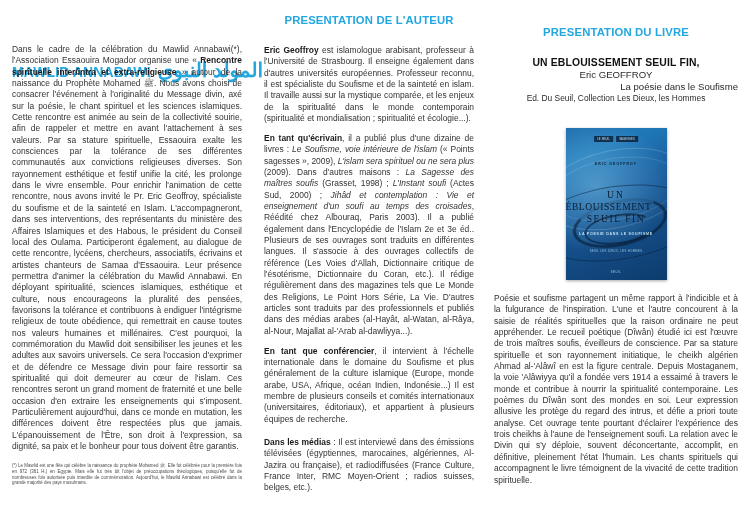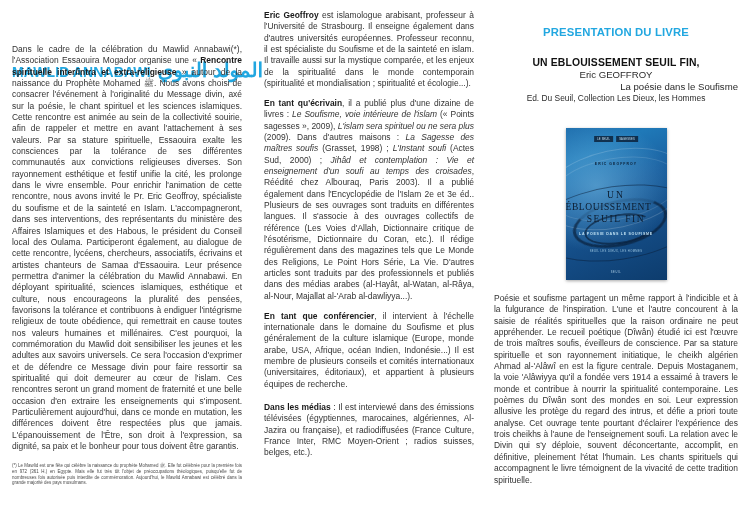--- a/index.html
+++ b/index.html
@@ -197,20 +197,21 @@
         <span class="title-latin">MAWLID ANNABAWI</span>
         <span class="title-arabic">المولد النبوي</span>
       </div>
 
       <p class="body"><span>Dans le cadre de la célébration du Mawlid Annabawi(*), l'Association Essaouira Mogador organise une « </span><span class="b">Rencontre spirituelle inter/intra et extra-religieuse</span><span> » autour de la naissance du Prophète Mohamed ﷺ. Nous avons choisi de consacrer l'événement à l'originalité du Message divin, axé sur la poésie, le chant spirituel et les sciences islamiques. Cette rencontre est animée au sein de la collectivité souirie, afin de rappeler et mettre en avant l'attachement à ses valeurs. Par sa stature spirituelle, Essaouira exalte les consciences par la tolérance de ses différentes communautés aux convictions religieuses diverses. Son rayonnement esthétique et festif unifie la cité, les prolonge dans le vivre ensemble. Pour enrichir l'animation de cette rencontre, nous avons invité le Pr. Eric Geoffroy, spécialiste du soufisme et de la sainteté en Islam. L'accompagneront, dans ses interventions, des représentants du ministère des Affaires Islamiques et des Habous, le président du Conseil local des Oulama. Participeront également, au dialogue de cette rencontre, lycéens, chercheurs, associatifs, écrivains et artistes chanteurs de Samaa d'Essaouira. Leur présence permettra d'animer la célébration du Mawlid Annabawi. En déployant spiritualité, sciences islamiques, esthétique et culture, nous encourageons la pluralité des pensées, favorisons la tolérance et contribuons à endiguer l'intégrisme religieux de toute obédience, qui remettrait en cause toutes nos valeurs humaines et millénaires. C'est pourquoi, la commémoration du Mawlid doit sensibiliser les jeunes et les adultes aux savoirs universels. Ce sera l'occasion d'exprimer et de défendre ce Message divin pour faire ressortir sa spiritualité qui doit demeurer au cœur de l'islam. Ces rencontres seront un grand moment de fraternité et une belle occasion d'en extraire les enseignements qui s'imposent. Particulièrement aujourd'hui, dans ce monde en mutation, les différences doivent être respectées plus que jamais. L'épanouissement de l'Être, son droit à l'expression, sa dignité, sa paix et le bonheur pour tous doivent être garantis.</span></p>
 
       <p class="footnote">(*) Le Mawlid est une fête qui célèbre la naissance du prophète Mohamed ﷺ. Elle fut célébrée pour la première fois en 972 (361 H.) en Egypte. Mais elle fut très tôt l'objet de préoccupations théologiques, puisqu'elle fut de nombreuses fois autorisée puis interdite de commémoration. Aujourd'hui, le Mawlid Annabawi est célébré dans la grande majorité des pays musulmans.</p>
     </div>
 
     <div class="col col-mid">
+      <div class="col-head">PRESENTATION DE L'AUTEUR</div>
 
       <p class="body"><span class="b">Eric Geoffroy</span><span> est islamologue arabisant, professeur à l'Université de Strasbourg. Il enseigne également dans d'autres universités européennes. Professeur reconnu, il est spécialiste du Soufisme et de la sainteté en islam. Il travaille aussi sur la mystique comparée, et les enjeux de la spiritualité dans le monde contemporain (spiritualité et mondialisation ; spiritualité et écologie...).</span></p>
 
       <p class="body"><span class="b">En tant qu'écrivain</span><span>, il a publié plus d'une dizaine de livres : </span><span class="i">Le Soufisme, voie intérieure de l'islam</span><span> (« Points sagesses », 2009), </span><span class="i">L'islam sera spirituel ou ne sera plus</span><span> (2009). Dans d'autres maisons : </span><span class="i">La Sagesse des maîtres soufis</span><span> (Grasset, 1998) ; </span><span class="i">L'Instant soufi</span><span> (Actes Sud, 2000) ; </span><span class="i">Jihâd et contemplation : Vie et enseignement d'un soufi au temps des croisades</span><span>, Réédité chez Albouraq, Paris 2003). Il a publié également dans l'Encyclopédie de l'Islam 2e et 3e éd.. Plusieurs de ses ouvrages sont traduits en différentes langues. Il s'associe à des ouvrages collectifs de référence (Les Voies d'Allah, Dictionnaire critique de l'ésotérisme, Dictionnaire du Coran, etc.). Il rédige régulièrement dans des magazines tels que Le Monde des Religions, Le Point Hors Série, La Vie. D'autres articles sont traduits par des professionnels et publiés dans des médias arabes (al-Hayât, al-Watan, al-Râya, al-Nour, Majallat al-'Arab al-dawliyya...).</span></p>
 
       <p class="body"><span class="b">En tant que conférencier</span><span>, il intervient à l'échelle internationale dans le domaine du Soufisme et plus généralement de la culture islamique (Europe, monde arabe, USA, Afrique, océan Indien, Indonésie...) Il est membre de plusieurs conseils et comités internationaux (universitaires, éditoriaux), et appartient à plusieurs équipes de recherche.</span></p>
 
       <p class="body"><span class="b">Dans les médias</span><span> : Il est interviewé dans des émissions télévisées (égyptiennes, marocaines, algériennes, Al-Jazira ou française), et radiodiffusées (France Culture, France Inter, RMC Moyen-Orient ; radios suisses, belges, etc.).</span></p>
     </div>
 

